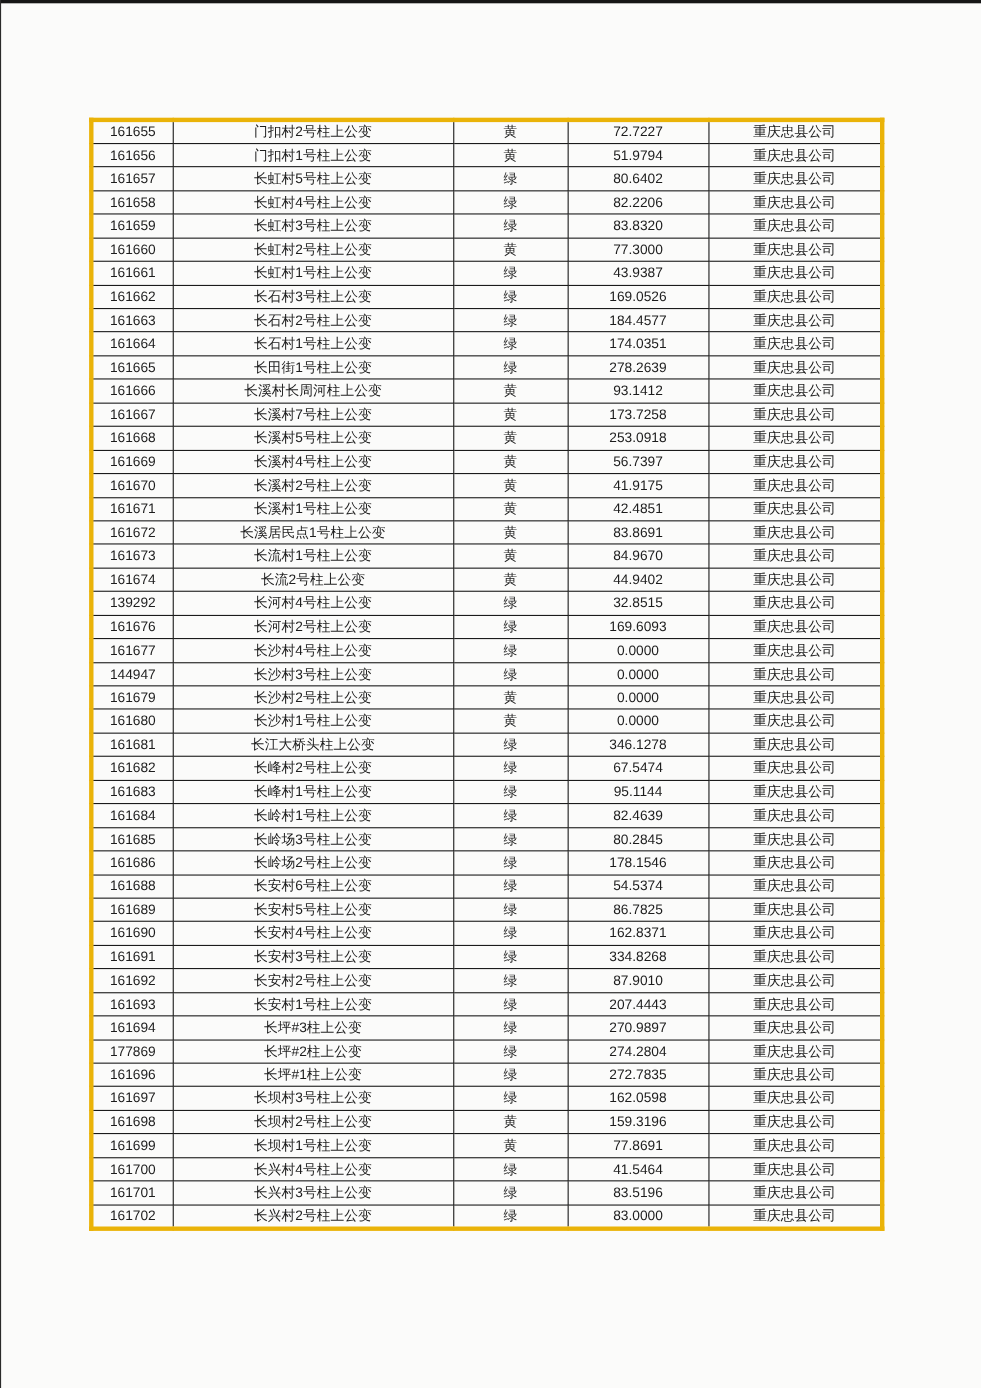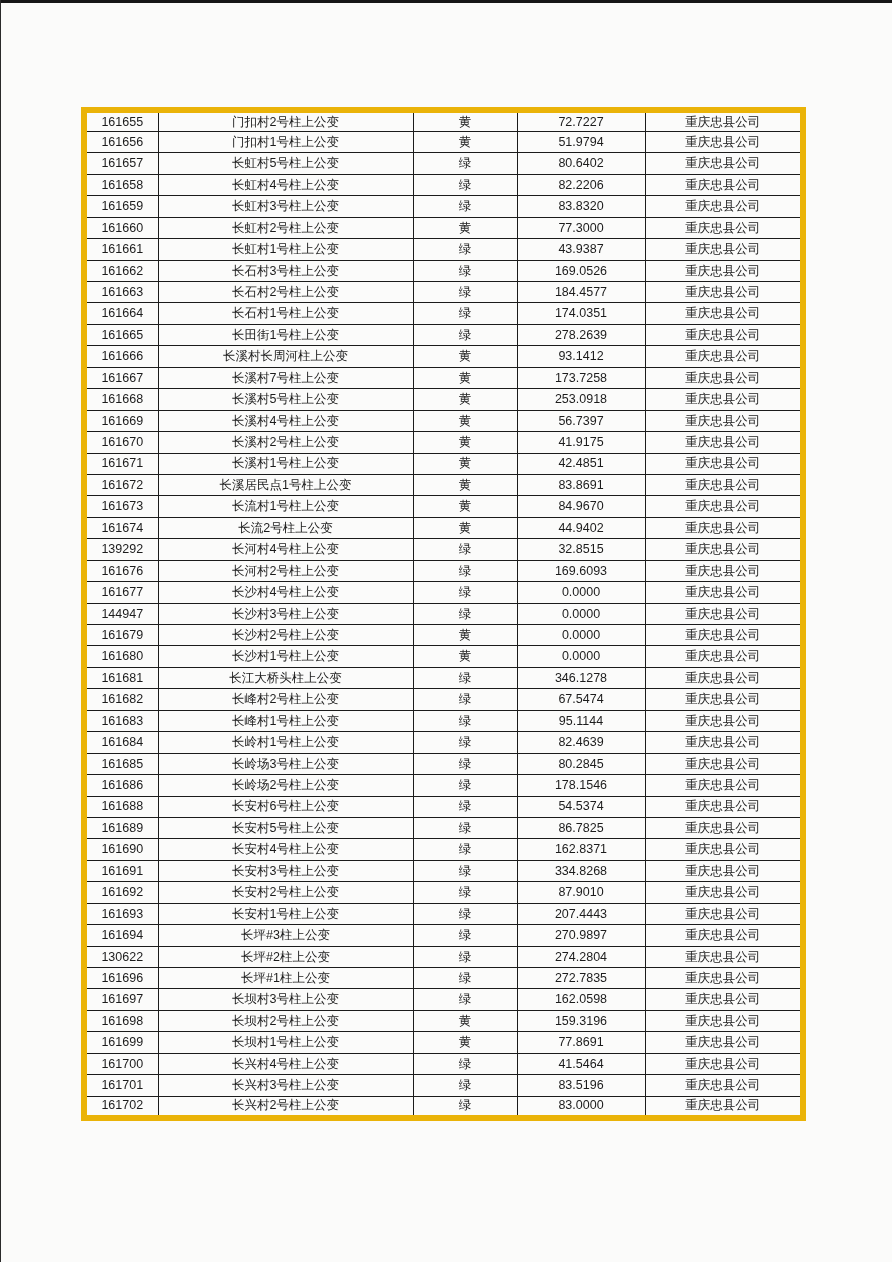--- a/index.html
+++ b/index.html
@@ -19,21 +19,21 @@
     position: absolute; top: 0; left: 0;
     width: 1px; height: 1262px;
     background: #2a2a2a;
   }
   table.data-table {
     position: absolute;
     left: 81px; top: 107px;
     width: 719px;
     border-collapse: collapse;
     table-layout: fixed;
-    border: 6px solid #eab308;
+    border: 4px solid #eab308;
     padding-left: 31px;
   }
   table.data-table td {
     border: 1.5px solid #1b1b1b;
     height: 21.44px;
     padding: 0 2px;
     text-align: center;
     vertical-align: middle;
     font-size: 12.5px;
     line-height: 1;
@@ -329,21 +329,21 @@
         <td>重庆忠县公司</td>
       </tr>
       <tr>
         <td>161694</td>
         <td>长坪#3柱上公变</td>
         <td>绿</td>
         <td>270.9897</td>
         <td>重庆忠县公司</td>
       </tr>
       <tr>
-        <td>130622</td>
+        <td>177869</td>
         <td>长坪#2柱上公变</td>
         <td>绿</td>
         <td>274.2804</td>
         <td>重庆忠县公司</td>
       </tr>
       <tr>
         <td>161696</td>
         <td>长坪#1柱上公变</td>
         <td>绿</td>
         <td>272.7835</td>

